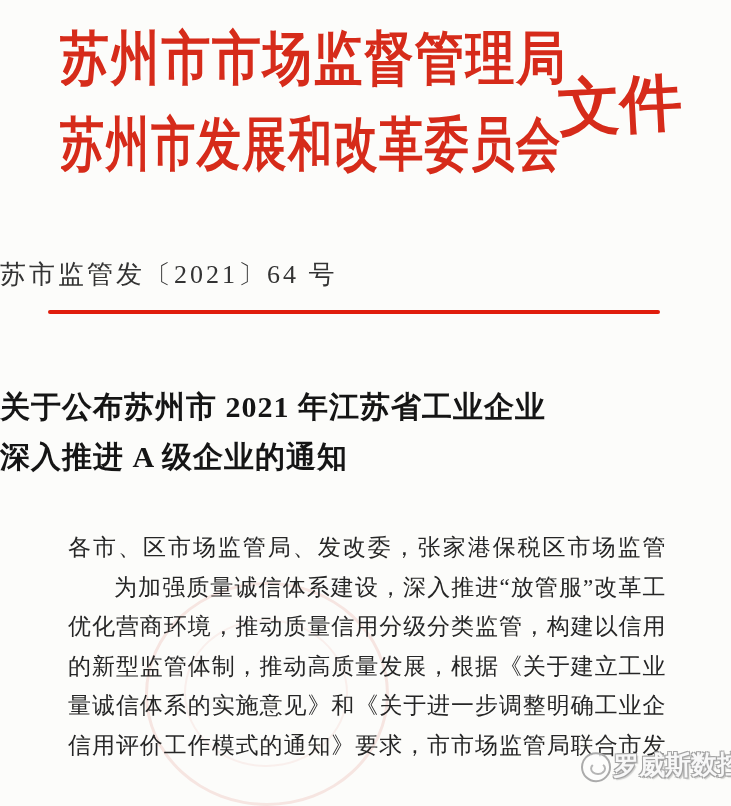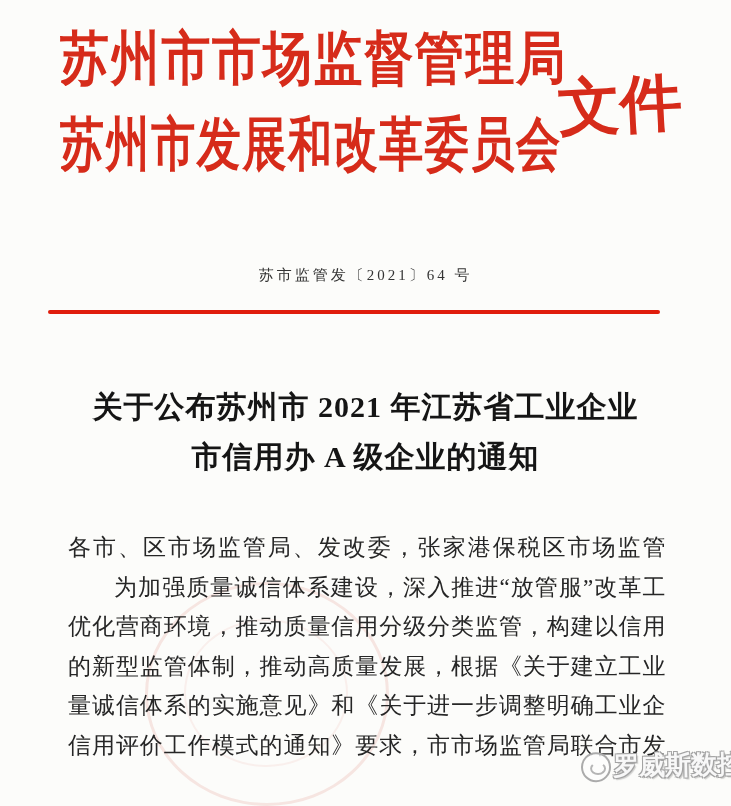--- a/index.html
+++ b/index.html
@@ -24,35 +24,34 @@
   .agency-2{top:110px;transform:scaleX(0.76);}
   .doc-label{
     position:absolute;left:558px;top:68px;
     font-size:62px;font-weight:bold;color:#d62b1a;
     line-height:74px;white-space:nowrap;
     transform:rotate(-3deg);
   }
   
   .doc-number{
     position:absolute;left:0;top:258px;width:731px;
-    text-align:center;
-    font-size:15px;color:#333;
+    text-align:left;
+    font-size:26px;color:#333;
     letter-spacing:3px;line-height:34px;
   }
   
   .red-rule{
     position:absolute;left:48px;top:310px;
     width:612px;height:4px;
     background:#e01d0c;
     border-radius:2px;
   }
   
   .title{
     position:absolute;left:0;top:382px;width:731px;
-    text-align:center;
     font-size:30px;font-weight:bold;color:#151515;
     line-height:50px;
     letter-spacing:1px;
   }
   
   .seal{
     position:absolute;left:145px;top:582px;
     width:238px;height:218px;
     border:3px solid rgba(208,66,52,0.12);
     border-radius:50%;
@@ -129,21 +128,21 @@
   <div class="agency agency-1">苏州市市场监督管理局</div>
   <div class="agency agency-2">苏州市发展和改革委员会</div>
   <div class="doc-label">文件</div>
 
   <div class="doc-number">苏市监管发〔2021〕64 号</div>
 
   <div class="red-rule"></div>
 
   <div class="title">
     <div>关于公布苏州市 2021 年江苏省工业企业</div>
-    <div>市信用办 A 级企业的通知</div>
+    <div>深入推进 A 级企业的通知</div>
   </div>
 
   <div class="seal">
     <div class="seal-inner"></div>
   </div>
 
   <div class="body-text">
     <div class="body-line justify">各市、区市场监管局、发改委，张家港保税区市场监管局，昆山</div>
     <div class="body-line justify indent">为加强质量诚信体系建设，深入推进“放管服”改革工作，</div>
     <div class="body-line justify">优化营商环境，推动质量信用分级分类监管，构建以信用为核心</div>

